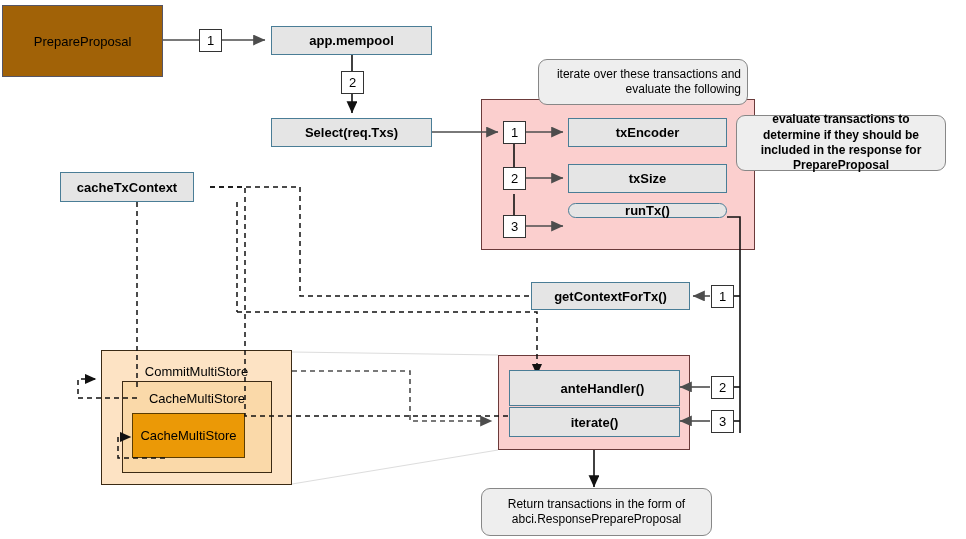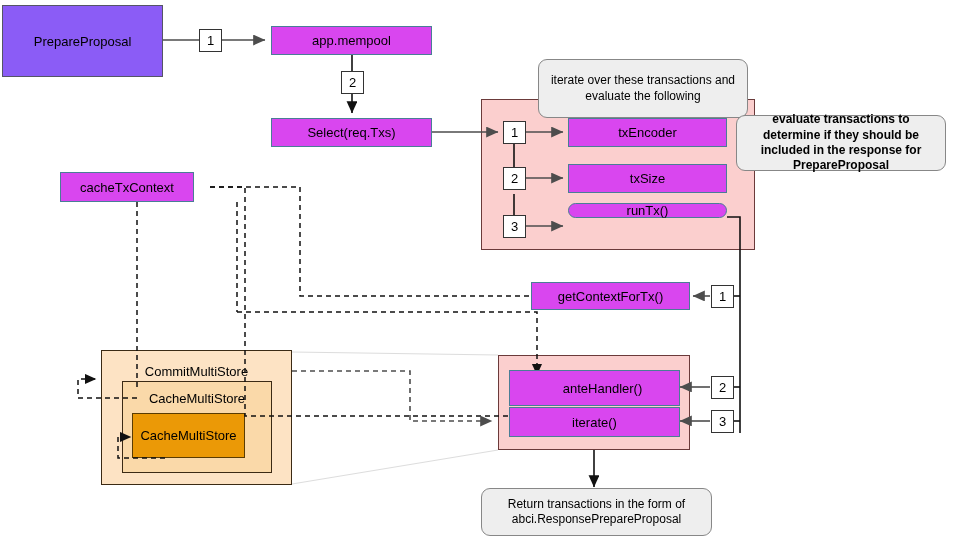--- a/index.html
+++ b/index.html
@@ -1,20 +1,20 @@
 <!DOCTYPE html>
 <html><head>
 <meta charset="utf-8">
 <style>
   html,body{margin:0;padding:0;background:#ffffff;}
   body{font-family:"Liberation Sans","DejaVu Sans",sans-serif;}
   #canvas{position:relative;width:966px;height:539px;background:#ffffff;overflow:hidden;}
   .node{position:absolute;box-sizing:border-box;display:flex;align-items:center;justify-content:center;text-align:center;}
-  .blue{background:#d946ef;border:1px solid #4a7d96;color:#000;font-size:13px;}
-  .lavender{background:#8b5cf6;border:1px solid #555566;color:#000;font-size:13px;}
+  .blue{background:#e5e5e5;border:1px solid #4a7d96;color:#000;font-size:13px;font-weight:bold;}
+  .lavender{background:#a16207;border:1px solid #555566;color:#000;font-size:13px;}
   .pinkzone{background:#fbcfce;border:1px solid #6b3a3a;}
   .orangezone{background:#fde3c4;border:1px solid #3b2a14;}
   .orangezone2{background:#fad9a9;border:1px solid #3b2a14;}
   .orangefill{background:#eb9906;border:1px solid #5a3c02;}
   .zonelabel{position:absolute;left:0;right:0;text-align:center;font-size:13px;color:#000;}
   .callout{position:absolute;box-sizing:border-box;background:#eeeeee;border:1px solid #878787;
            border-radius:9px;display:flex;align-items:center;justify-content:center;
            text-align:center;font-size:12px;line-height:1.28;color:#000;padding:3px 6px;}
   .stepbox{position:absolute;box-sizing:border-box;background:#ffffff;border:1.6px solid #333333;
            display:flex;align-items:center;justify-content:center;font-size:13px;color:#000;
@@ -111,21 +111,21 @@
   <div class="node blue" style="left:568px;top:164px;width:159px;height:29px;">txSize</div>
 
   <div class="node blue" style="left:568px;top:203px;width:159px;height:15px;border-radius:9px;">runTx()</div>
 
   <div class="node blue" style="left:531px;top:282px;width:159px;height:28px;text-align:center;">getContextForTx()</div>
 
   <div class="node blue" style="left:509px;top:370px;width:171px;height:36px;padding-left:16px;">anteHandler()</div>
 
   <div class="node blue" style="left:509px;top:407px;width:171px;height:30px;">iterate()</div>
 
-  <div class="callout" style="left:538px;top:59px;width:210px;height:59px;">iterate over these transactions and evaluate the following</div>
+  <div class="callout" style="left:538px;top:59px;width:210px;height:46px;text-align:right;">iterate over these transactions and evaluate the following</div>
 
   <div class="callout" style="left:736px;top:115px;width:210px;height:56px;font-weight:bold;">evaluate transactions to determine if they should be included in the response for PrepareProposal</div>
 
 
   <div class="callout" style="left:481px;top:488px;width:231px;height:48px;">Return transactions in the form of abci.ResponsePrepareProposal</div>
 
   <div class="stepbox" style="left:199px;top:29px;">1</div>
   <div class="stepbox" style="left:341px;top:71px;">2</div>
 
   <div class="stepbox" style="left:503px;top:121px;">1</div>

